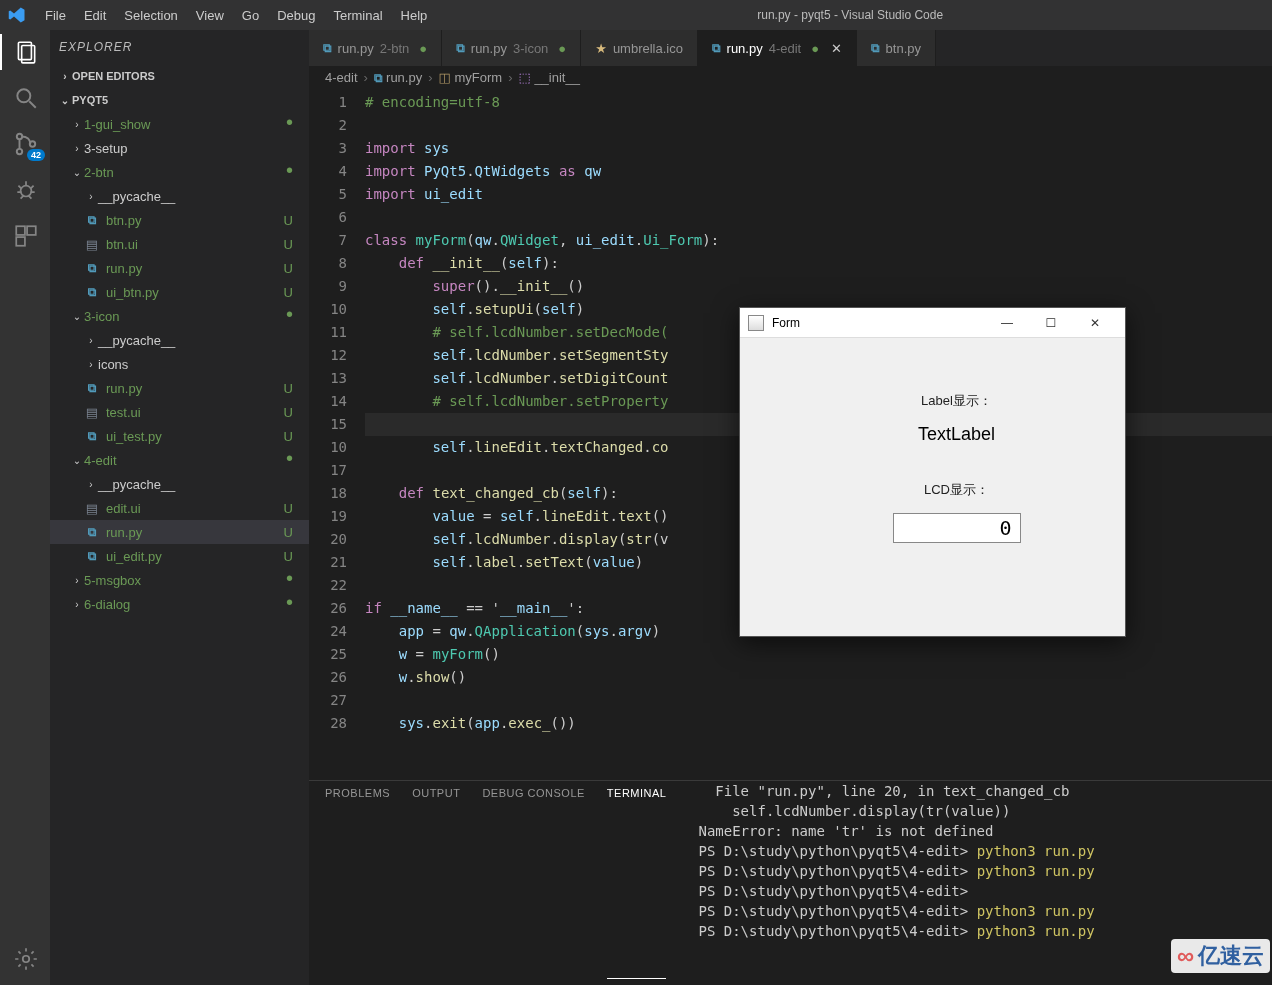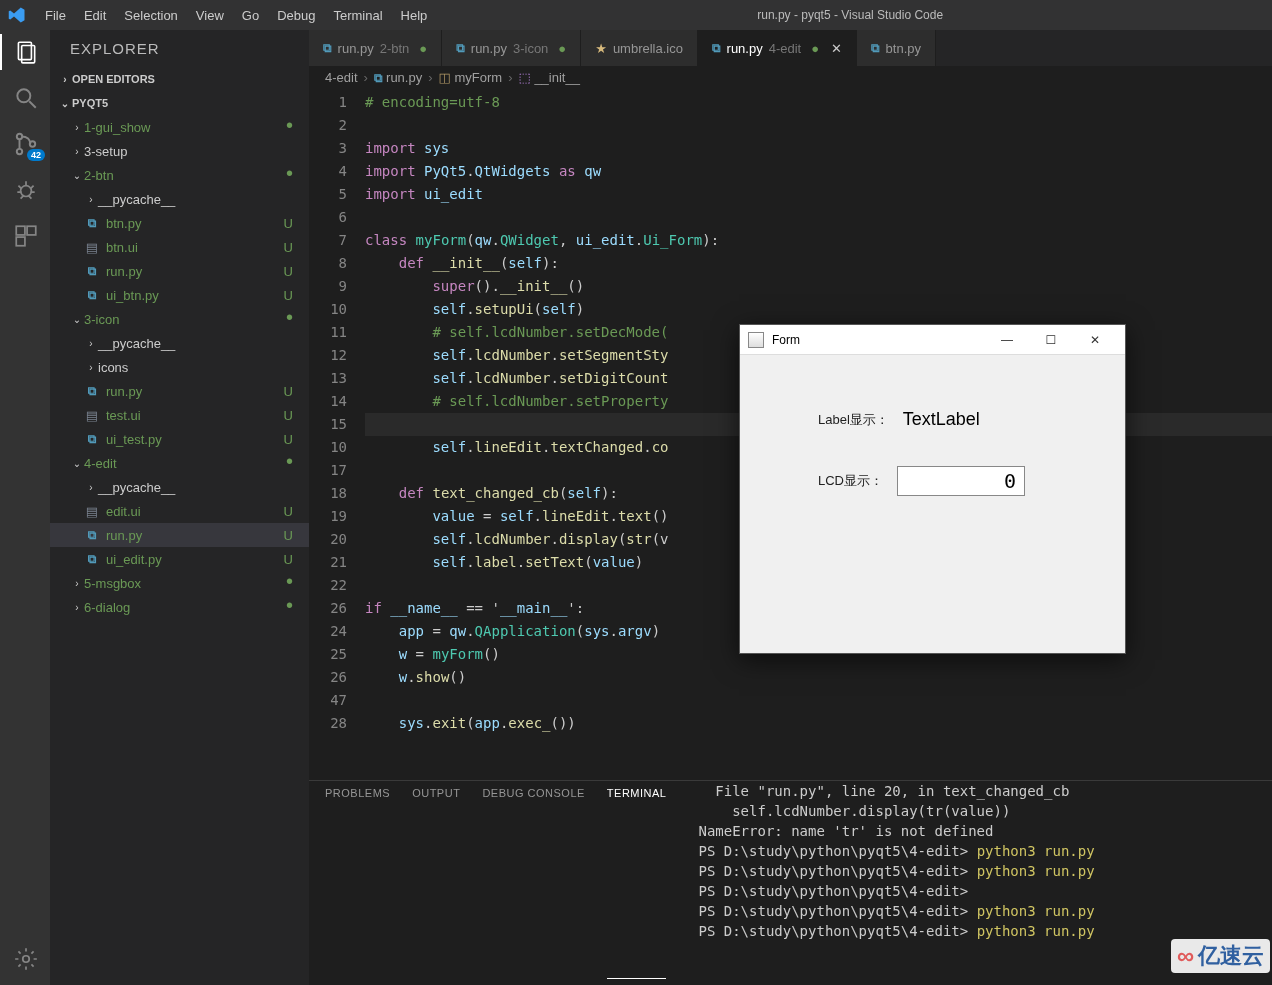--- a/index.html
+++ b/index.html
@@ -54,24 +54,25 @@
   }
 
   
   .sidebar {
     width: 259px;
     background: #252526;
     display: flex;
     flex-direction: column;
   }
   .sidebar-title {
-    padding: 10px 20px;
-    font-size: 15px;
+    padding: 10px 9px;
+    font-size: 12px;
     letter-spacing: 1px;
     color: #bbb;
+    font-style: italic;
   }
   .section-header, .tree-row {
     display: flex;
     align-items: center;
     padding: 2px 6px;
     height: 24px;
     color: #ccc;
     position: relative;
   }
   .section-header { font-weight: bold; font-size: 11px; }
@@ -119,38 +120,38 @@
   
   .panel { height: 205px; background:#1e1e1e; border-top:1px solid #3a3a3a; display:flex; flex-direction:row; }
   .panel-tabs { display:flex; gap:22px; padding:6px 16px; font-size:11px; color:#969696; letter-spacing:0.5px; }
   .panel-tabs .ptab.active { color:#fff; border-bottom:1px solid #fff; padding-bottom:3px; }
   .terminal { flex:1; padding: 0 16px; font-family: Consolas, monospace; font-size:14px; line-height:20px; color:#ccc; white-space:pre; overflow:hidden; }
   .ps-yellow { color:#d0c562; }
 
   
   .form-window {
     position: absolute;
-    left: 739px; top: 324px;
+    left: 739px; top: 307px;
     width: 387px; height: 330px;
     background: #f0f0f0;
     border: 1px solid #555;
     box-shadow: 0 6px 24px rgba(0,0,0,.6);
     color: #000;
     font-family: "Microsoft YaHei", Arial, sans-serif;
   }
   .form-titlebar {
     height: 30px; background: #fff; border-bottom:1px solid #ddd;
     display:flex; align-items:center; padding: 0 8px;
   }
   .form-titlebar .app-icon { width:16px; height:16px; margin-right:8px; border:1px solid #888; background:linear-gradient(#fff,#ddd); }
   .form-titlebar .title { flex:1; font-size:12px; }
   .win-btns { display:flex; gap:0; }
   .win-btn { width:44px; height:28px; display:flex; align-items:center; justify-content:center; font-size:12px; color:#333; }
   .form-body { padding: 30px 30px; font-size:14px; }
-  .form-row { display:flex; align-items:center; gap:14px; margin: 24px 0 36px 48px; }
+  .form-row { display:flex; align-items:center; gap:14px; margin: 24px 0 36px 48px; flex-direction: column; }
   .form-label { font-size: 13px; color:#222; }
   .textlabel { font-size: 18px; color:#000; }
   .lcd-box {
     width: 128px; height: 30px; border:1px solid #888;
     display:flex; align-items:center; justify-content:flex-end;
     padding: 0 8px; font-family: monospace; font-size:20px; background:#fff;
   }
   .input-box { width:128px; height:26px; border:1px solid #7a7a7a; background:#fff; }
 
   
@@ -406,21 +407,21 @@
           <div>17</div>
           <div>18</div>
           <div>19</div>
           <div>20</div>
           <div>21</div>
           <div>22</div>
           <div>26</div>
           <div>24</div>
           <div>25</div>
           <div>26</div>
-          <div>47</div>
+          <div>27</div>
           <div>28</div>
         </div>
       <div class="code" id="code"><div class="line"><span class="tok-com"># encoding=utf-8</span></div><div class="line">&nbsp;</div><div class="line"><span class="tok-kw">import</span> <span class="tok-var">sys</span></div><div class="line"><span class="tok-kw">import</span> <span class="tok-var">PyQt5</span>.<span class="tok-var">QtWidgets</span> <span class="tok-kw">as</span> <span class="tok-var">qw</span></div><div class="line"><span class="tok-kw">import</span> <span class="tok-var">ui_edit</span></div><div class="line">&nbsp;</div><div class="line"><span class="tok-kw">class</span> <span class="tok-cls">myForm</span>(<span class="tok-var">qw</span>.<span class="tok-cls">QWidget</span>, <span class="tok-var">ui_edit</span>.<span class="tok-cls">Ui_Form</span>):</div><div class="line">    <span class="tok-kw">def</span> <span class="tok-fn">__init__</span>(<span class="tok-self">self</span>):</div><div class="line">        <span class="tok-kw">super</span>().<span class="tok-fn">__init__</span>()</div><div class="line">        <span class="tok-self">self</span>.<span class="tok-fn">setupUi</span>(<span class="tok-self">self</span>)</div><div class="line"><span class="tok-com">        # self.lcdNumber.setDecMode(</span></div><div class="line">        <span class="tok-self">self</span>.<span class="tok-fn">lcdNumber</span>.<span class="tok-fn">setSegmentSty</span></div><div class="line">        <span class="tok-self">self</span>.<span class="tok-fn">lcdNumber</span>.<span class="tok-fn">setDigitCount</span></div><div class="line"><span class="tok-com">        # self.lcdNumber.setProperty</span></div><div class="line hl">&nbsp;</div><div class="line">        <span class="tok-self">self</span>.<span class="tok-fn">lineEdit</span>.<span class="tok-fn">textChanged</span>.<span class="tok-fn">co</span></div><div class="line">&nbsp;</div><div class="line">    <span class="tok-kw">def</span> <span class="tok-fn">text_changed_cb</span>(<span class="tok-self">self</span>):</div><div class="line">        <span class="tok-var">value</span> = <span class="tok-self">self</span>.<span class="tok-fn">lineEdit</span>.<span class="tok-fn">text</span>()</div><div class="line">        <span class="tok-self">self</span>.<span class="tok-fn">lcdNumber</span>.<span class="tok-fn">display</span>(<span class="tok-fn">str</span>(v</div><div class="line">        <span class="tok-self">self</span>.<span class="tok-fn">label</span>.<span class="tok-fn">setText</span>(<span class="tok-var">value</span>)</div><div class="line">&nbsp;</div><div class="line"><span class="tok-kw">if</span> <span class="tok-var">__name__</span> == '<span class="tok-var">__main__</span>':</div><div class="line">    <span class="tok-var">app</span> = <span class="tok-var">qw</span>.<span class="tok-cls">QApplication</span>(<span class="tok-var">sys</span>.<span class="tok-var">argv</span>)</div><div class="line">    <span class="tok-var">w</span> = <span class="tok-cls">myForm</span>()</div><div class="line">    <span class="tok-var">w</span>.<span class="tok-fn">show</span>()</div><div class="line">&nbsp;</div><div class="line">    <span class="tok-var">sys</span>.<span class="tok-fn">exit</span>(<span class="tok-var">app</span>.<span class="tok-fn">exec_</span>())</div></div>
     </div>
     <div class="panel">
       <div class="panel-tabs" id="ptabs">
           <div class="ptab">PROBLEMS</div>
           <div class="ptab">OUTPUT</div>
           <div class="ptab">DEBUG CONSOLE</div>
           <div class="ptab active">TERMINAL</div>

